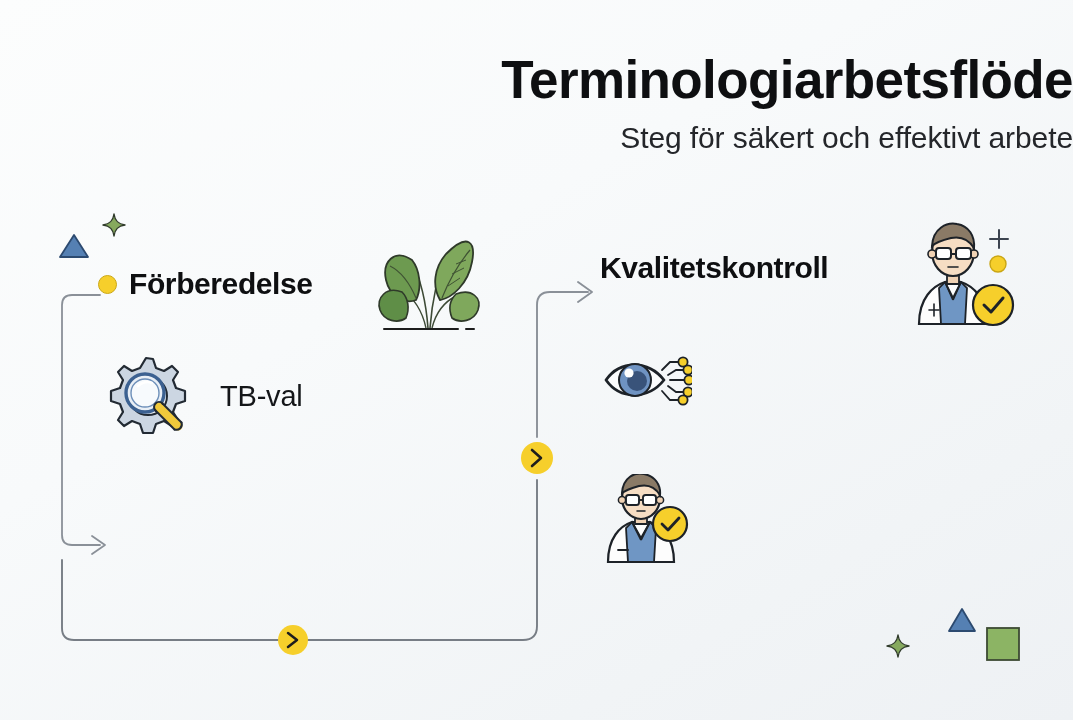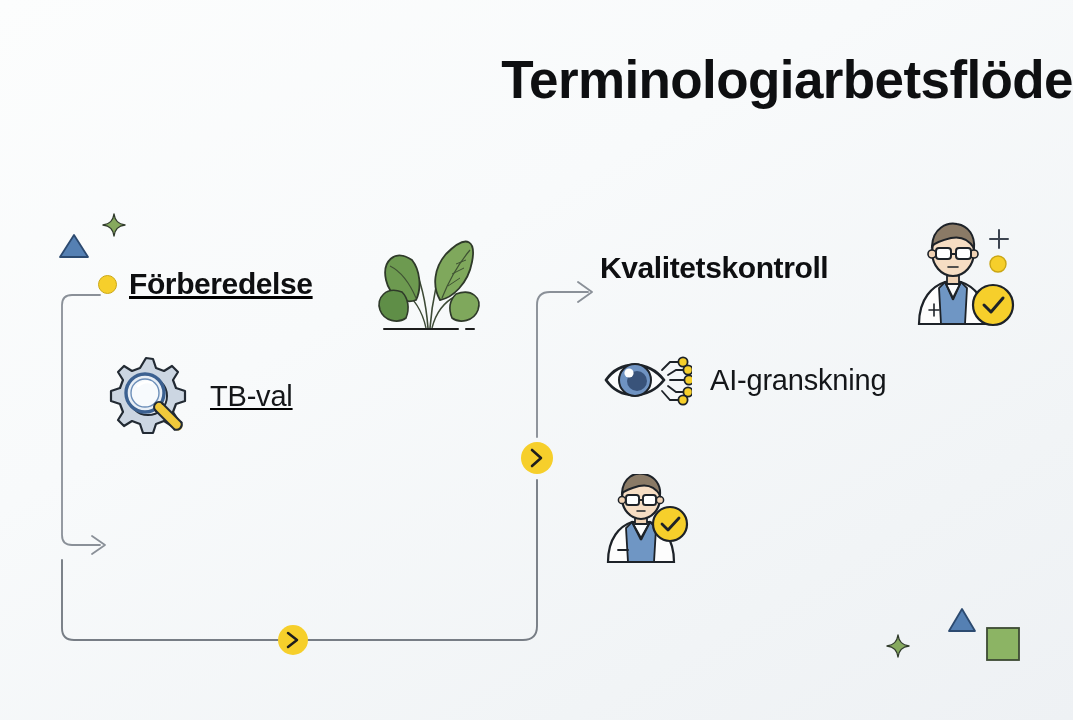--- a/index.html
+++ b/index.html
@@ -52,21 +52,21 @@
     left: 0;
     width: 1073px;
     height: 720px;
     pointer-events: none;
   }
 
   
   .column {
     position: absolute;
   }
-  .col-left  { left: 100px; top: 262px; width: 420px; text-decoration: underline; }
+  .col-left  { left: 100px; top: 262px; width: 420px; }
   .col-right { left: 600px; top: 246px; width: 440px; }
 
   .col-head {
     display: flex;
     align-items: center;
     height: 44px;
     gap: 12px;
   }
   .head-dot {
     width: 17px;
@@ -81,21 +81,21 @@
     font-size: 30px;
     font-weight: bold;
     color: #0e0f11;
     letter-spacing: -0.4px;
     white-space: nowrap;
   }
 
   .step-row {
     display: flex;
     align-items: center;
-    gap: 18px;
+    gap: 28px;
     height: 92px;
   }
   .col-left .step-row  { margin-top: 44px; }
   .col-left .step-row + .step-row { margin-top: 48px; }
   .col-right .step-row { margin-top: 44px; }
   .col-right .step-row + .step-row { margin-top: 48px; }
 
   .step-icon {
     width: 92px;
     height: 92px;
@@ -128,20 +128,21 @@
   .deco-tri-br     { left: 947px; top: 607px; }
   .deco-square-br  { left: 984px; top: 625px; }
 </style>
 </head>
 <body>
 
 <div id="infographic">
 
   <div class="header">
     <h1 class="title">Terminologiarbetsflöde</h1>
+    <p class="subtitle">Steg för säkert och effektivt arbete</p>
   </div>
 
   <svg class="flow-svg" viewBox="0 0 1073 720">
 
     <path d="M 100 295 L 72 295 Q 62 295 62 305 L 62 535 Q 62 545 72 545 L 100 545" fill="none" stroke="#8a9098" stroke-width="1.8" stroke-linecap="round"></path>
 
     <path d="M 92 536 L 105 545 L 92 554" fill="none" stroke="#8a9098" stroke-width="1.8" stroke-linecap="round" stroke-linejoin="round"></path>
 
     <path d="M 62 560 L 62 628 Q 62 640 74 640 L 523 640 Q 537 640 537 626 L 537 480" fill="none" stroke="#777d85" stroke-width="1.9" stroke-linecap="round"></path>
 
@@ -282,21 +283,20 @@
             <circle cx="83" cy="66" r="4.6"></circle>
           </g>
 
           <path d="M6 46 C 20 26 48 26 64 46 C 48 66 20 66 6 46 Z" fill="#fbfcfd" stroke="#1d2228" stroke-width="2.8" stroke-linejoin="round"></path>
 
           <circle cx="35" cy="46" r="16" fill="#6f93c2" stroke="#1d2228" stroke-width="2"></circle>
           <circle cx="37" cy="47" r="10" fill="#39537a"></circle>
           <circle cx="29" cy="39" r="4.6" fill="#ffffff"></circle>
         </svg>
       </span>
-      <span class="step-label">AI-granskning</span>
     </div>
 
     <div class="step-row">
       <span class="step-icon">
         <svg viewBox="0 0 92 92">
 
           <path d="M8 88 C 8 64 20 52 32 48 L 50 48 C 62 52 74 64 74 88 Z" fill="#fdfdfd" stroke="#1d2228" stroke-width="2.2"></path>
 
           <path d="M32 48 L 41 64 L 50 48 L 56 54 L 54 88 L 28 88 L 26 54 Z" fill="#6f96c4" stroke="#1d2228" stroke-width="1.8"></path>
           <path d="M32 48 L 41 66 M 50 48 L 41 66" fill="none" stroke="#1d2228" stroke-width="1.8"></path>

